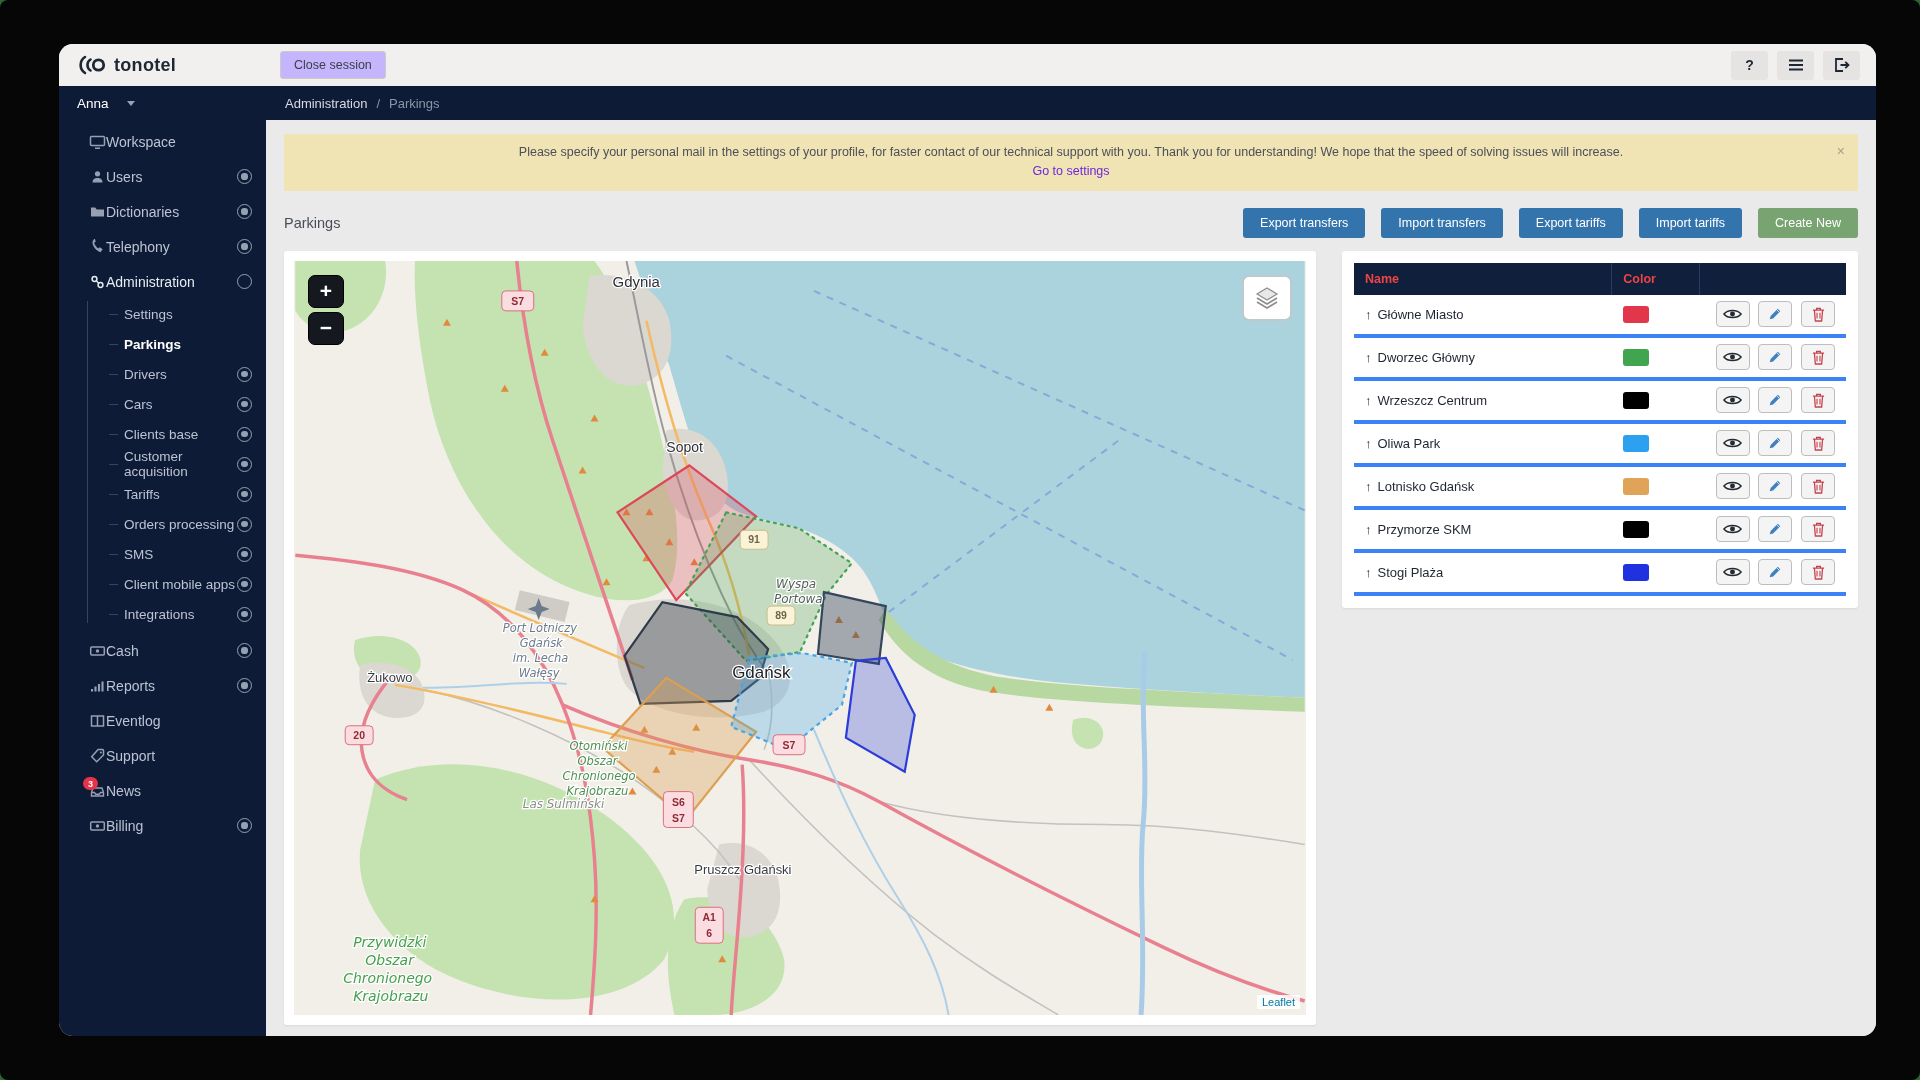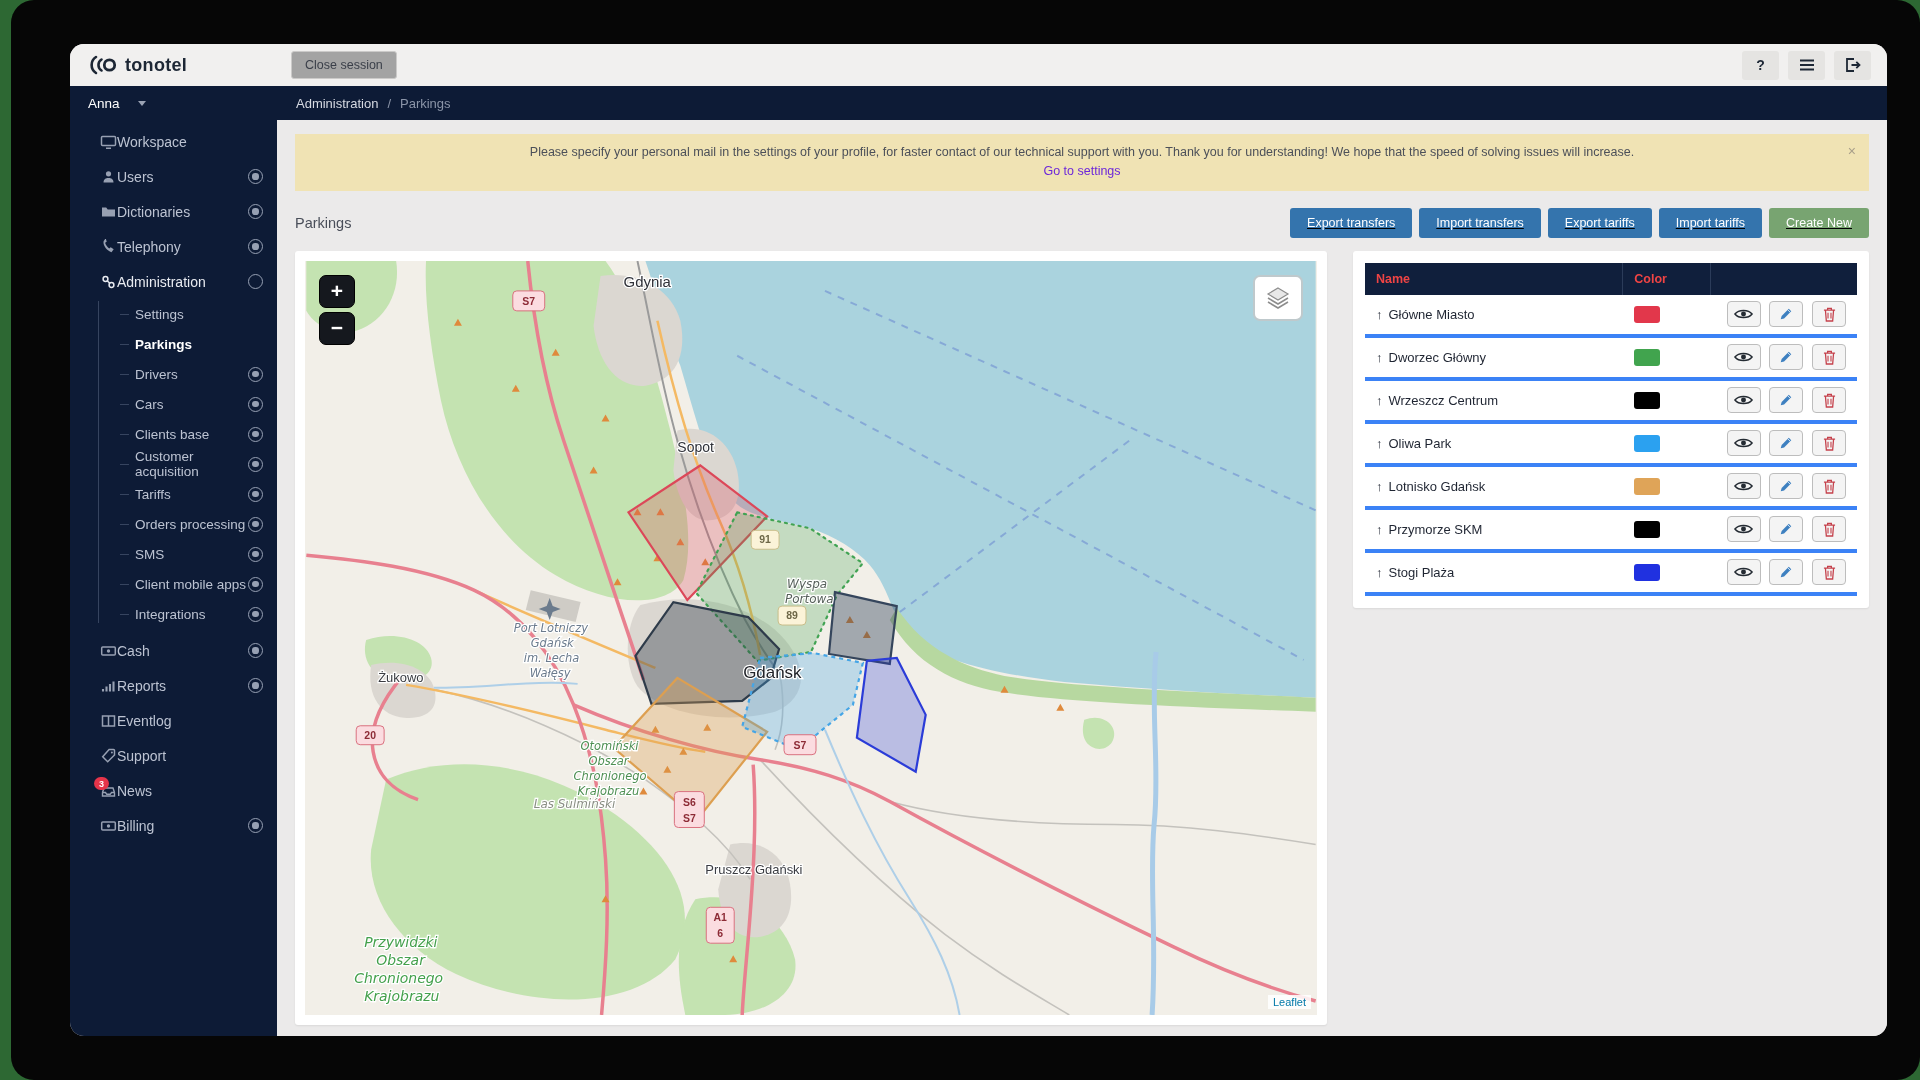--- a/index.html
+++ b/index.html
@@ -1,24 +1,24 @@
 <!DOCTYPE html>
 <html><head>
 <meta charset="utf-8">
 <style>
   html,body{margin:0;padding:0;width:1920px;height:1080px;overflow:hidden;
     font-family:"Liberation Sans","DejaVu Sans",sans-serif;background:#2d6833;}
-  .shell{position:absolute;inset:0;background:#060606;border-radius:23px;margin-left:11px;}
+  .shell{position:absolute;inset:0;background:#060606;border-radius:8px;}
   .window{position:absolute;left:59px;top:44px;width:1817px;height:992px;border-radius:14px;
     overflow:hidden;background:#ebeaea;display:flex;flex-direction:column;}
   
   .hdr{flex:0 0 42px;background:#f1f0ef;display:flex;align-items:center;}
   .logo-zone{width:207px;flex:0 0 207px;display:flex;align-items:center;gap:8px;padding-left:20px;box-sizing:border-box;}
   .logo-text{font-size:18px;font-weight:bold;color:#1d2735;letter-spacing:.3px;}
-  .btn-close{margin-left:14px;background:#a3a3a3;border:1px solid #cbcac9;border-radius:3px;
+  .btn-close{margin-left:14px;background:#c4b5fd;border:1px solid #cbcac9;border-radius:3px;
     font-size:12.5px;color:#3a3f49;padding:6px 13px;cursor:pointer;font-family:inherit;}
   .hdr-right{margin-left:auto;margin-right:16px;display:flex;gap:9px;}
   .hbtn{width:37px;height:29px;background:#e5e4e2;border:none;border-radius:3px;display:flex;
     align-items:center;justify-content:center;font-size:14px;font-weight:bold;color:#1d2735;cursor:pointer;font-family:inherit;}
   
   .body-row{flex:1;display:flex;min-height:0;}
   .sidebar{width:207px;flex:0 0 207px;background:#0d1b36;color:#bcc3d2;overflow:hidden;}
   .user-row{height:34px;display:flex;align-items:center;gap:18px;padding:0 18px;color:#fff;font-size:13.5px;cursor:pointer;}
   .chev{width:0;height:0;border-left:4px solid transparent;border-right:4px solid transparent;border-top:5px solid #9aa3b4;}
   .nav{padding:4px 0;}
@@ -37,21 +37,21 @@
   .main{flex:1;display:flex;flex-direction:column;min-width:0;}
   .crumb{flex:0 0 34px;background:#0d1b36;display:flex;align-items:center;gap:9px;padding:0 19px;font-size:13px;}
   .crumb .root{color:#d6dae2;cursor:pointer;}
   .crumb .sep,.crumb .cur{color:#8b95a8;}
   .content{flex:1;background:#ebeaea;padding:14px 18px;box-sizing:border-box;min-height:0;}
   .banner{background:#f0e3b4;padding:9px 16px;font-size:12.5px;color:#4c5059;line-height:1.55;position:relative;text-align:center;}
   .banner .lnk{color:#6d28d9;text-decoration:none;cursor:pointer;display:inline-block;}
   .banner .x{position:absolute;right:13px;top:7px;color:#a89f8a;font-size:14px;cursor:pointer;}
   .title-row{display:flex;align-items:center;margin:17px 0 13px;}
   .pg-title{font-size:14.5px;color:#494e59;font-weight:normal;margin:0;}
-  .toolbar{margin-left:auto;display:flex;gap:7px;text-decoration:underline;}
+  .toolbar{margin-left:auto;display:flex;gap:16px;}
   .tbtn{height:30px;padding:0 17px;border:none;border-radius:3px;color:#fff;font-size:12.5px;cursor:pointer;font-family:inherit;}
   .cards{display:flex;gap:26px;align-items:flex-start;}
   .map-card{background:#fff;padding:10px;border-radius:3px;flex:0 0 auto;box-shadow:0 1px 2px rgba(0,0,0,.08);}
   .map-wrap{position:relative;width:1012px;height:754px;overflow:hidden;background:#f2efe8;}
   .zctl{position:absolute;left:14px;top:14px;z-index:5;}
   .zbtn{width:34px;height:31px;background:#15181e;color:#fff;border:1px solid #000;border-radius:7px;font-size:21px;
     display:flex;align-items:center;justify-content:center;margin-bottom:4px;cursor:pointer;font-weight:bold;}
   .lctl{position:absolute;right:14px;top:14px;z-index:5;width:46px;height:42px;background:#fff;border:2px solid #bfc9cc;
     border-radius:7px;display:flex;align-items:center;justify-content:center;cursor:pointer;}
   .map-attr{position:absolute;right:6px;bottom:6px;z-index:5;background:rgba(255,255,255,.85);color:#0078a8;

